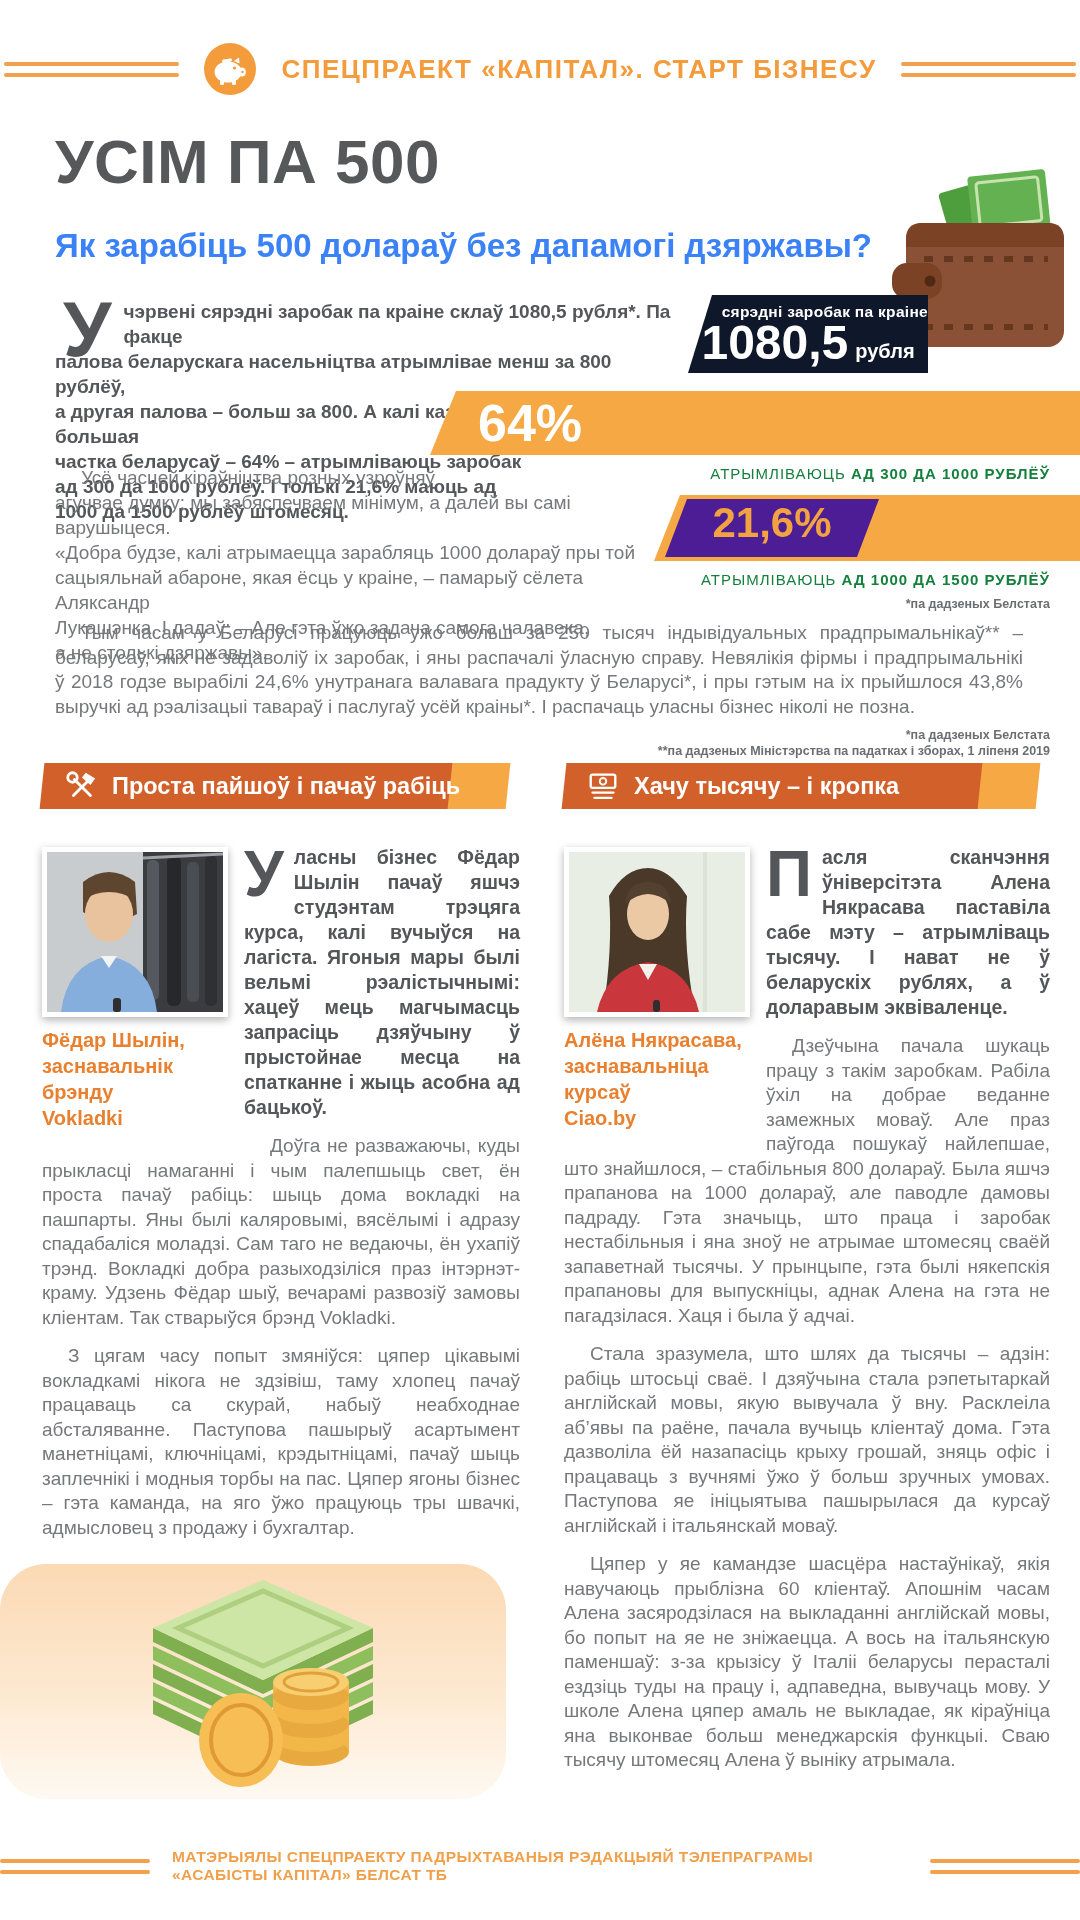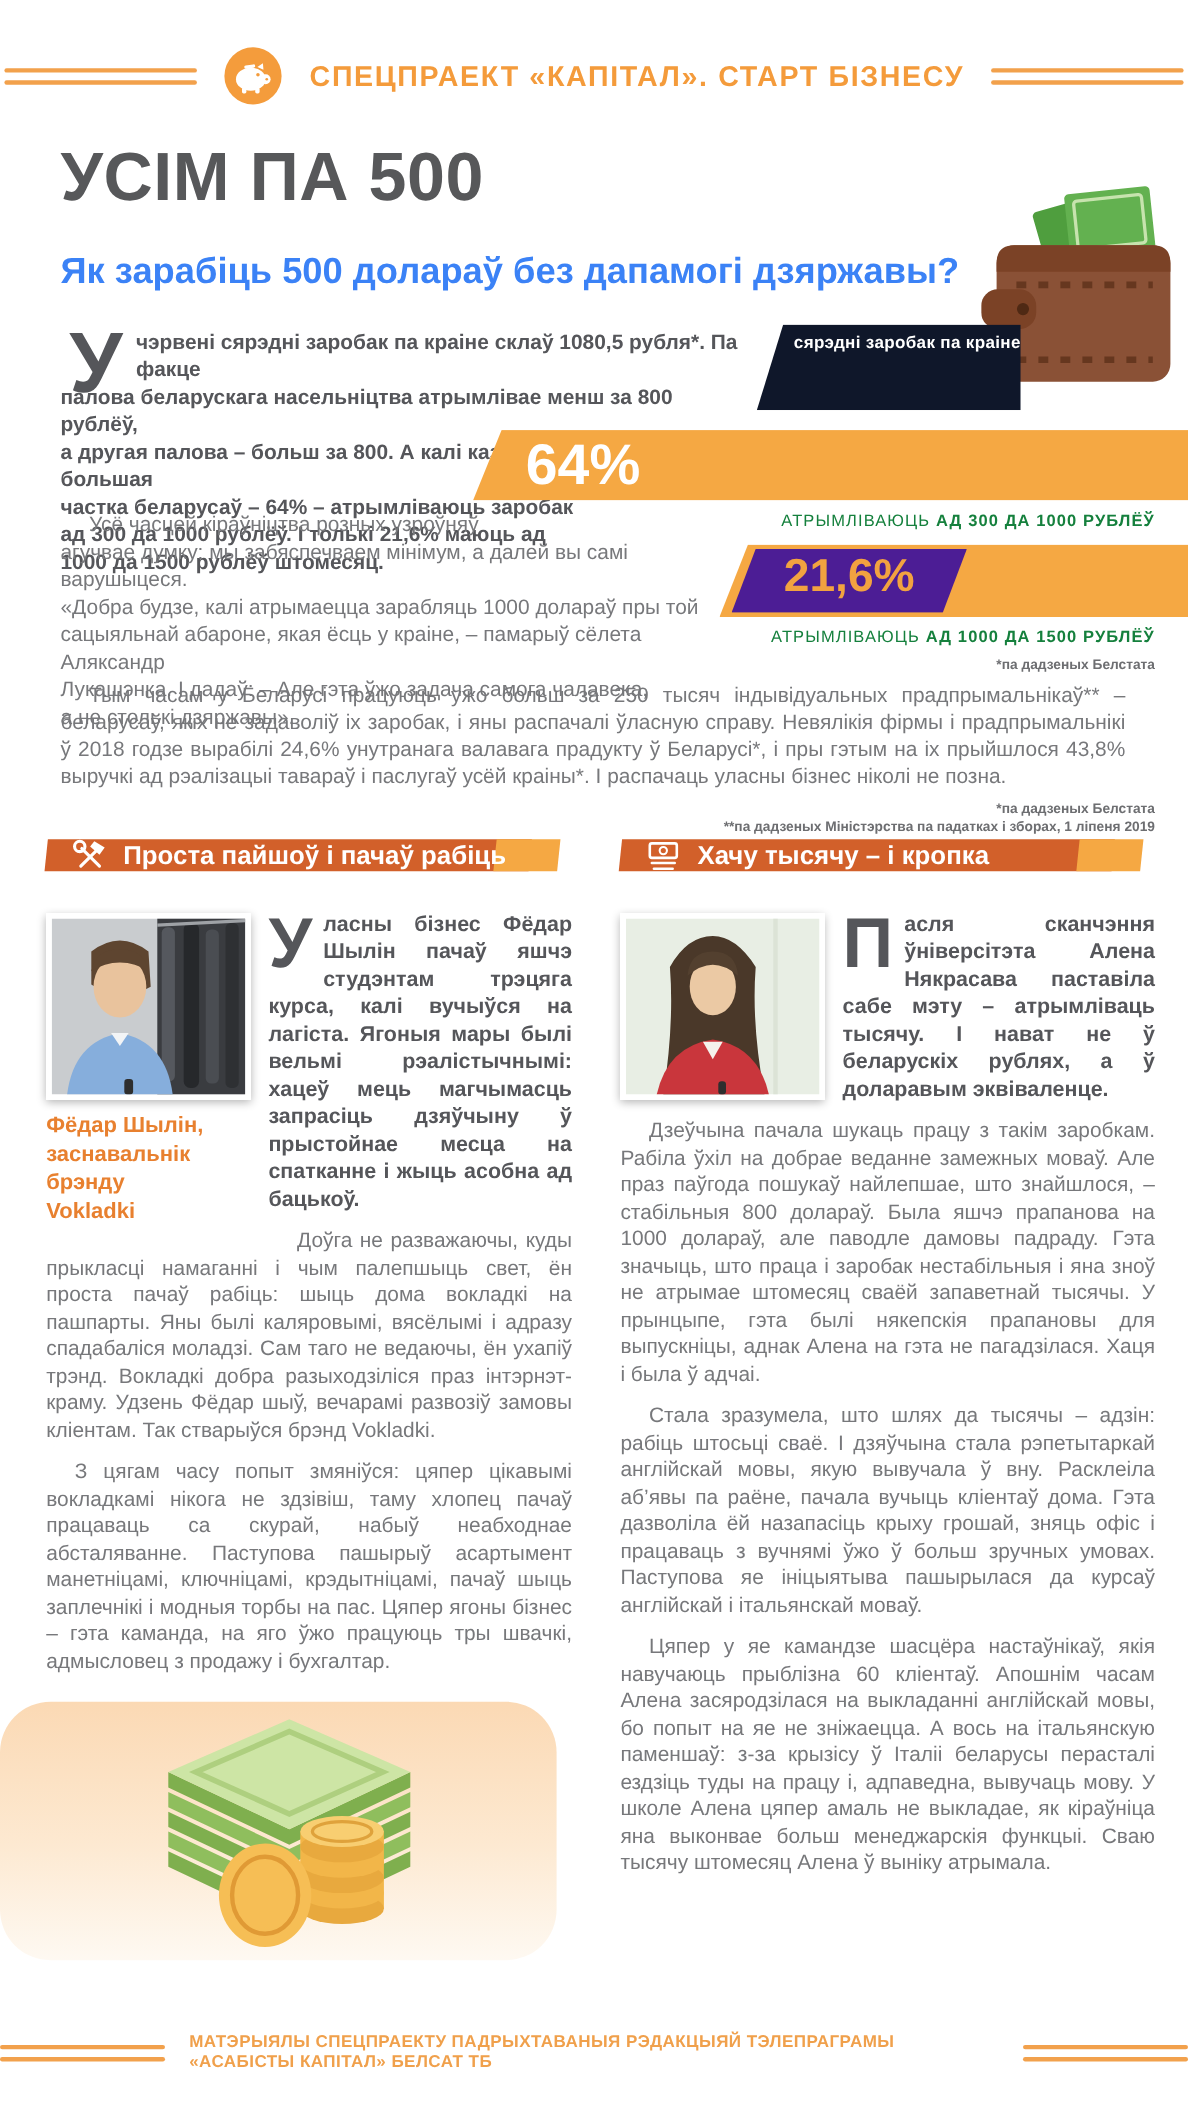--- a/index.html
+++ b/index.html
@@ -51,21 +51,21 @@
   .band216{position:absolute;left:654px;right:0;top:206px;height:66px;background:#F5A843;
            clip-path:polygon(26px 0,100% 0,100% 100%,0 100%);}
   .band216 .white-par{position:absolute;left:11px;top:4px;bottom:4px;width:214px;background:#4c1d95;
            clip-path:polygon(22px 0,100% 0,calc(100% - 22px) 100%,0 100%);
            display:flex;justify-content:center;}
   .band216 .pct{color:#F2A240;font-size:42px;font-weight:bold;}
   .source-note{position:absolute;right:30px;top:308px;font-size:12.5px;color:#6D6E71;font-weight:bold;}
 
   
   .stories{display:grid;grid-template-columns:478px 486px;column-gap:44px;padding:4px 30px 0 42px;}
-  .story-banner{position:relative;height:29px;display:flex;align-items:center;}
+  .story-banner{position:relative;height:46px;display:flex;align-items:center;}
   .story-banner .bg{position:absolute;left:0;right:38px;top:0;bottom:0;background:#D2602A;
                     transform:skewX(-6deg);}
   .story-banner .accent{position:absolute;right:12px;top:0;width:58px;height:100%;background:#F5A843;
                     transform:skewX(-6deg);}
   .story-banner .inner{position:relative;z-index:1;display:flex;align-items:center;gap:14px;
                     padding-left:22px;}
   .story-banner .txt{color:#fff;font-size:23.5px;font-weight:bold;}
   .banner-icon{width:34px;height:34px;}
 
   .story-body{margin-top:36px;font-size:19px;color:#77787B;line-height:24.5px;}
@@ -148,20 +148,24 @@
     <rect x="14" y="56" width="158" height="124" rx="16" fill="#8A5136"></rect>
     <path d="M14 72 Q14 56 30 56 H156 Q172 56 172 72 V80 H14 Z" fill="#7B4226"></path>
     <line x1="32" y1="92" x2="156" y2="92" stroke="#66371F" stroke-width="6" stroke-dasharray="9 11"></line>
     <line x1="32" y1="160" x2="156" y2="160" stroke="#66371F" stroke-width="6" stroke-dasharray="9 11"></line>
     <rect x="0" y="96" width="50" height="36" rx="15" fill="#7B4226"></rect>
     <circle cx="38" cy="114" r="5.5" fill="#4F2914"></circle>
   </svg>
 
   <div class="avg-badge">
     <div class="lbl">сярэдні заробак па краіне</div>
+    <div class="num-row">
+      <span class="num">1080,5</span>
+      <span class="unit">рубля</span>
+    </div>
   </div>
 
   <div class="band64">
     <span class="pct">64%</span>
   </div>
   <div class="stat-label lab1">
     <span>АТРЫМЛІВАЮЦЬ </span><b>АД 300 ДА 1000 РУБЛЁЎ</b>
   </div>
 
   <div class="band216">
@@ -273,20 +277,23 @@
         <svg class="photo" viewBox="0 0 176 160" preserveAspectRatio="none">
           <rect width="176" height="160" fill="#E8EEE4"></rect>
           <rect x="134" y="0" width="4" height="160" fill="#DCE3D6"></rect>
           <path d="M40 44 Q44 96 34 160 L126 160 Q114 96 118 44 Q100 16 79 16 Q56 16 40 44 Z" fill="#4A3829"></path>
           <ellipse cx="79" cy="62" rx="21" ry="26" fill="#EBC9A4"></ellipse>
           <path d="M56 52 Q58 30 79 30 Q100 30 102 52 Q90 42 79 42 Q68 42 56 52 Z" fill="#53402F"></path>
           <path d="M28 160 Q38 116 79 110 Q120 116 130 160 Z" fill="#C9363C"></path>
           <path d="M70 112 L79 128 L88 112 Z" fill="#F5F2EC"></path>
           <rect x="84" y="148" width="7" height="12" rx="3" fill="#2E2E2E"></rect>
         </svg>
+        <div class="photo-caption preline">Алёна Някрасава,
+заснавальніца курсаў
+Ciao.by</div>
       </div>
 
       <div class="lead-par">
         <span class="dropcap story">П</span><span>асля сканчэння ўніверсітэта Алена Някрасава паставіла сабе мэту – атрымліваць тысячу. І нават не ў беларускіх рублях, а ў доларавым эквіваленце.</span>
       </div>
 
       <p class="story-par">Дзеўчына пачала шукаць працу з такім заробкам. Рабіла ўхіл на добрае веданне замежных моваў. Але праз паўгода пошукаў найлепшае, што знайшлося, – стабільныя 800 долараў. Была яшчэ прапанова на 1000 долараў, але паводле дамовы падраду. Гэта значыць, што праца і заробак нестабільныя і яна зноў не атрымае штомесяц сваёй запаветнай тысячы. У прынцыпе, гэта былі някепскія прапановы для выпускніцы, аднак Алена на гэта не пагадзілася. Хаця і была ў адчаі.</p>
       <p class="story-par">Стала зразумела, што шлях да тысячы – адзін: рабіць штосьці сваё. І дзяўчына стала рэпетытаркай англійскай мовы, якую вывучала ў вну. Расклеіла аб’явы па раёне, пачала вучыць кліентаў дома. Гэта дазволіла ёй назапасіць крыху грошай, зняць офіс і працаваць з вучнямі ўжо ў больш зручных умовах. Паступова яе ініцыятыва пашырылася да курсаў англійскай і італьянскай моваў.</p>
       <p class="story-par">Цяпер у яе камандзе шасцёра настаўнікаў, якія навучаюць прыблізна 60 кліентаў. Апошнім часам Алена засяродзілася на выкладанні англійскай мовы, бо попыт на яе не зніжаецца. А вось на італьянскую паменшаў: з-за крызісу ў Італіі беларусы перасталі ездзіць туды на працу і, адпаведна, вывучаць мову. У школе Алена цяпер амаль не выкладае, як кіраўніца яна выконвае больш менеджарскія функцыі. Сваю тысячу штомесяц Алена ў выніку атрымала.</p>
     </div>

